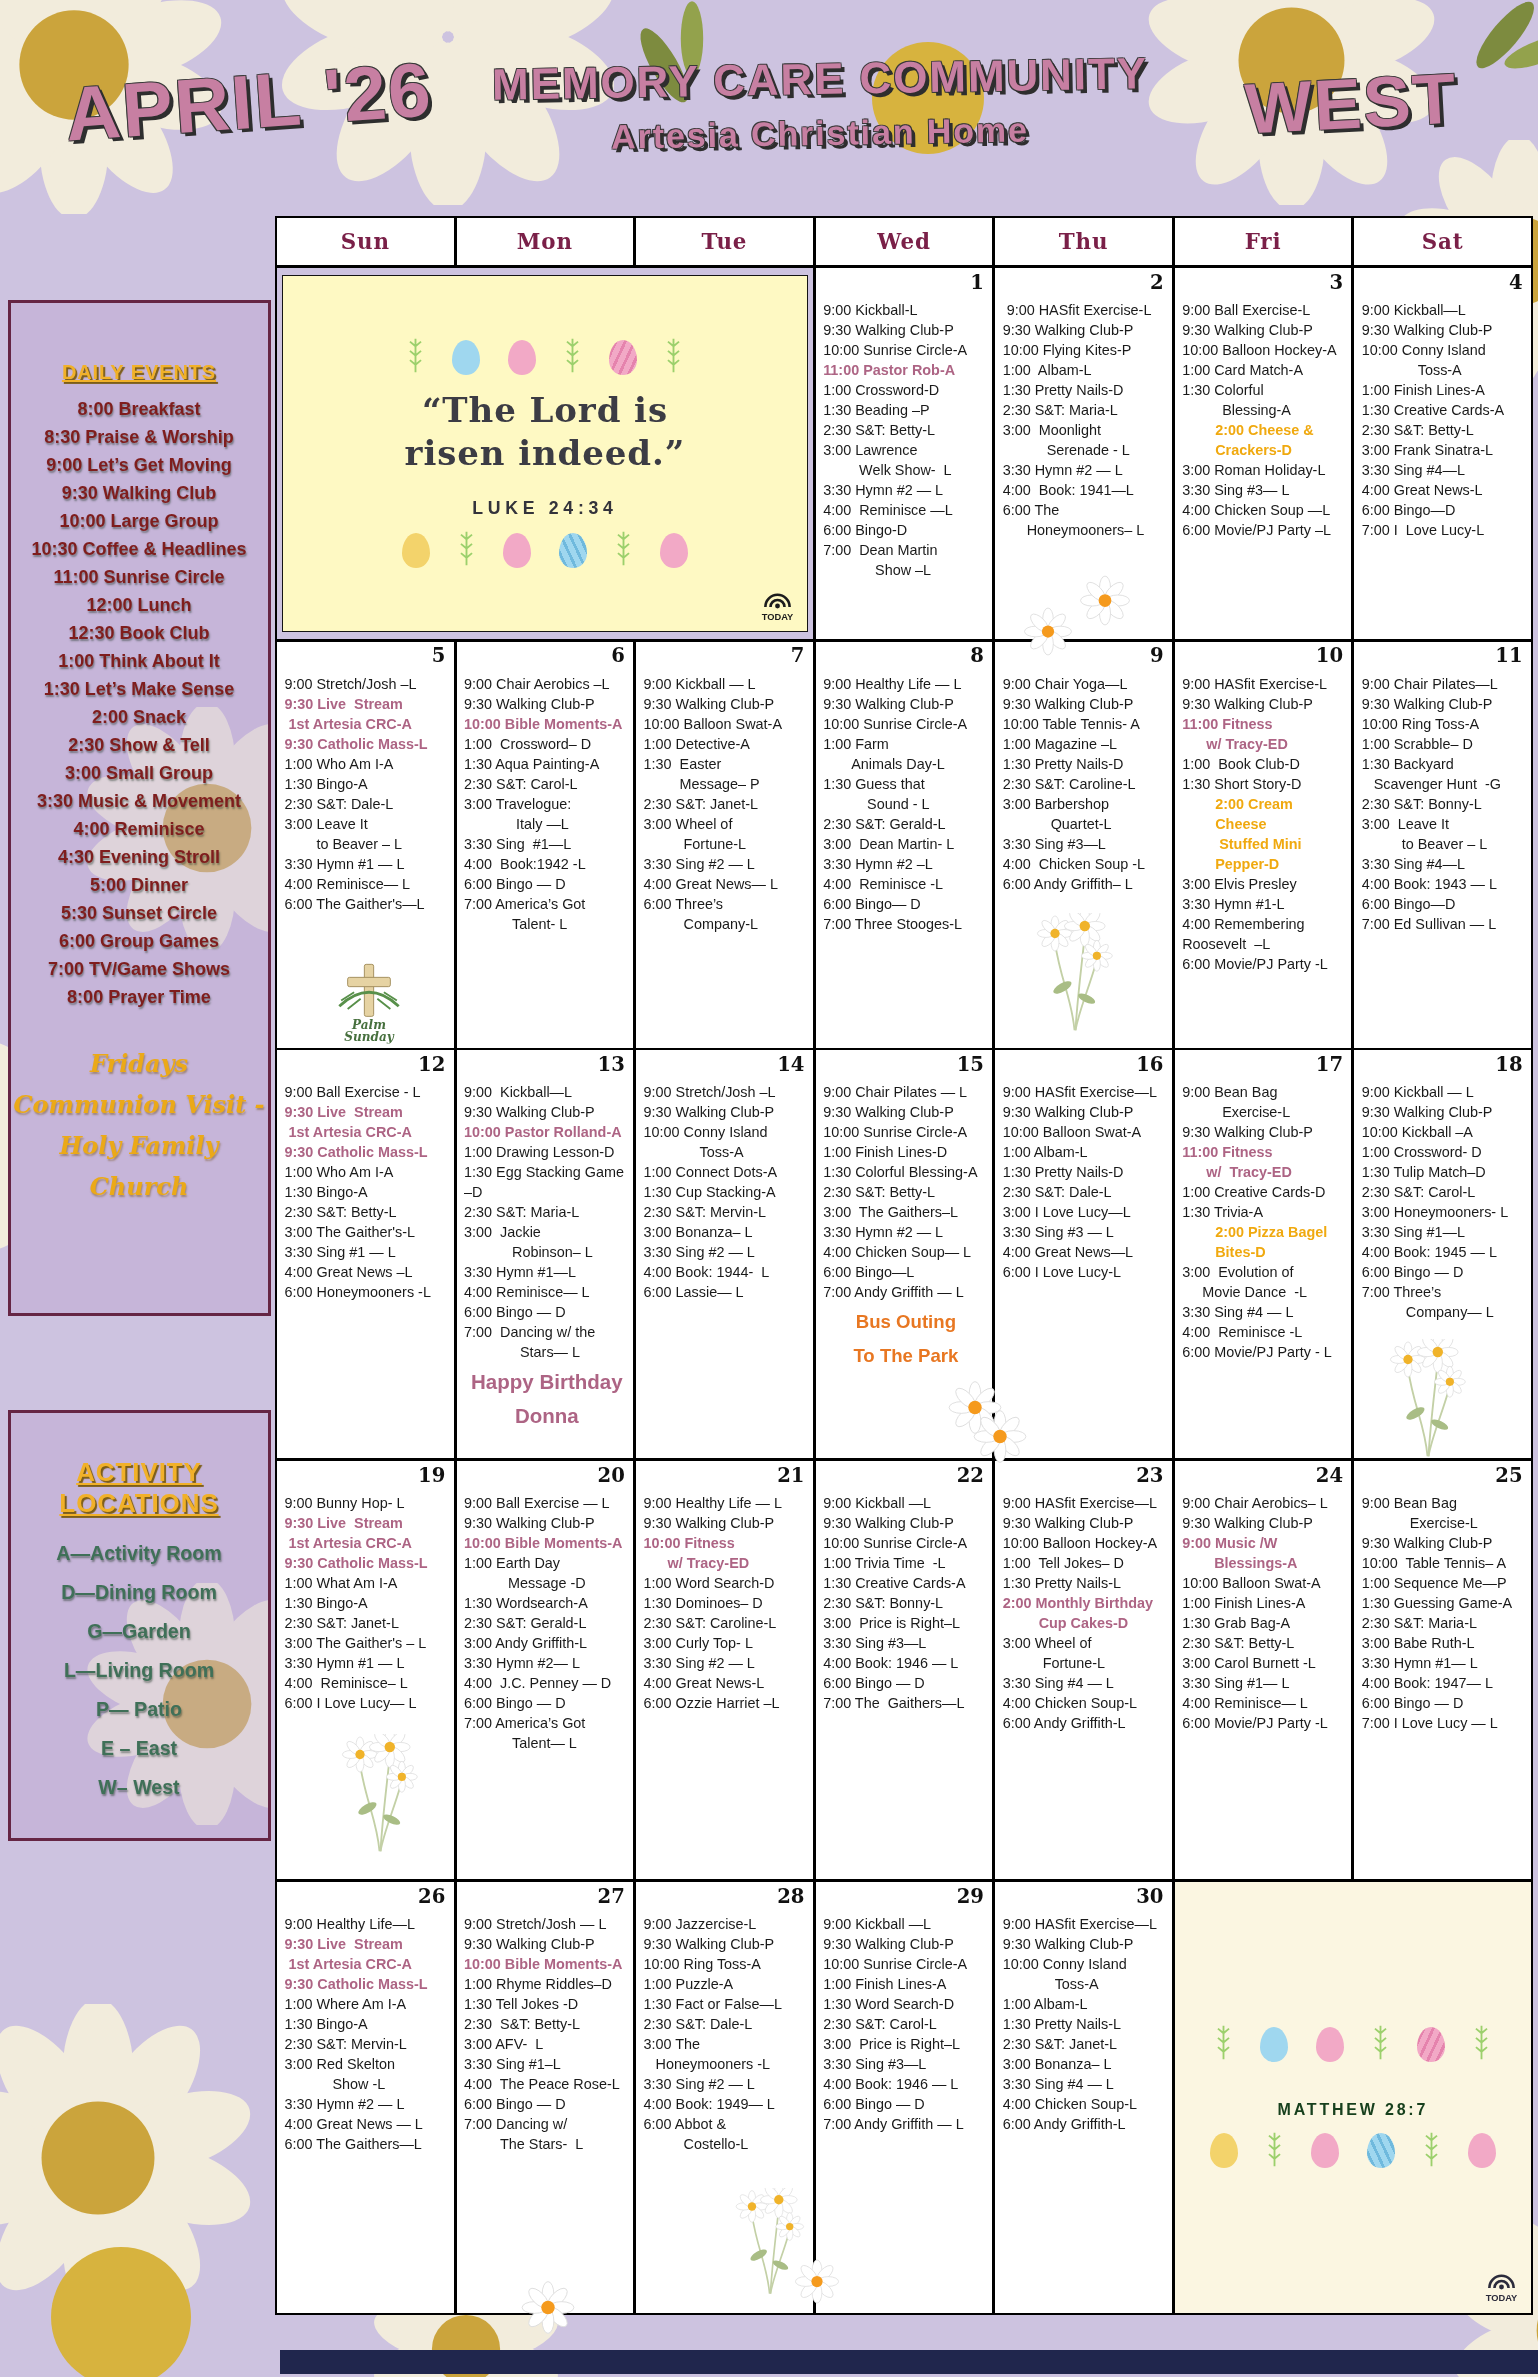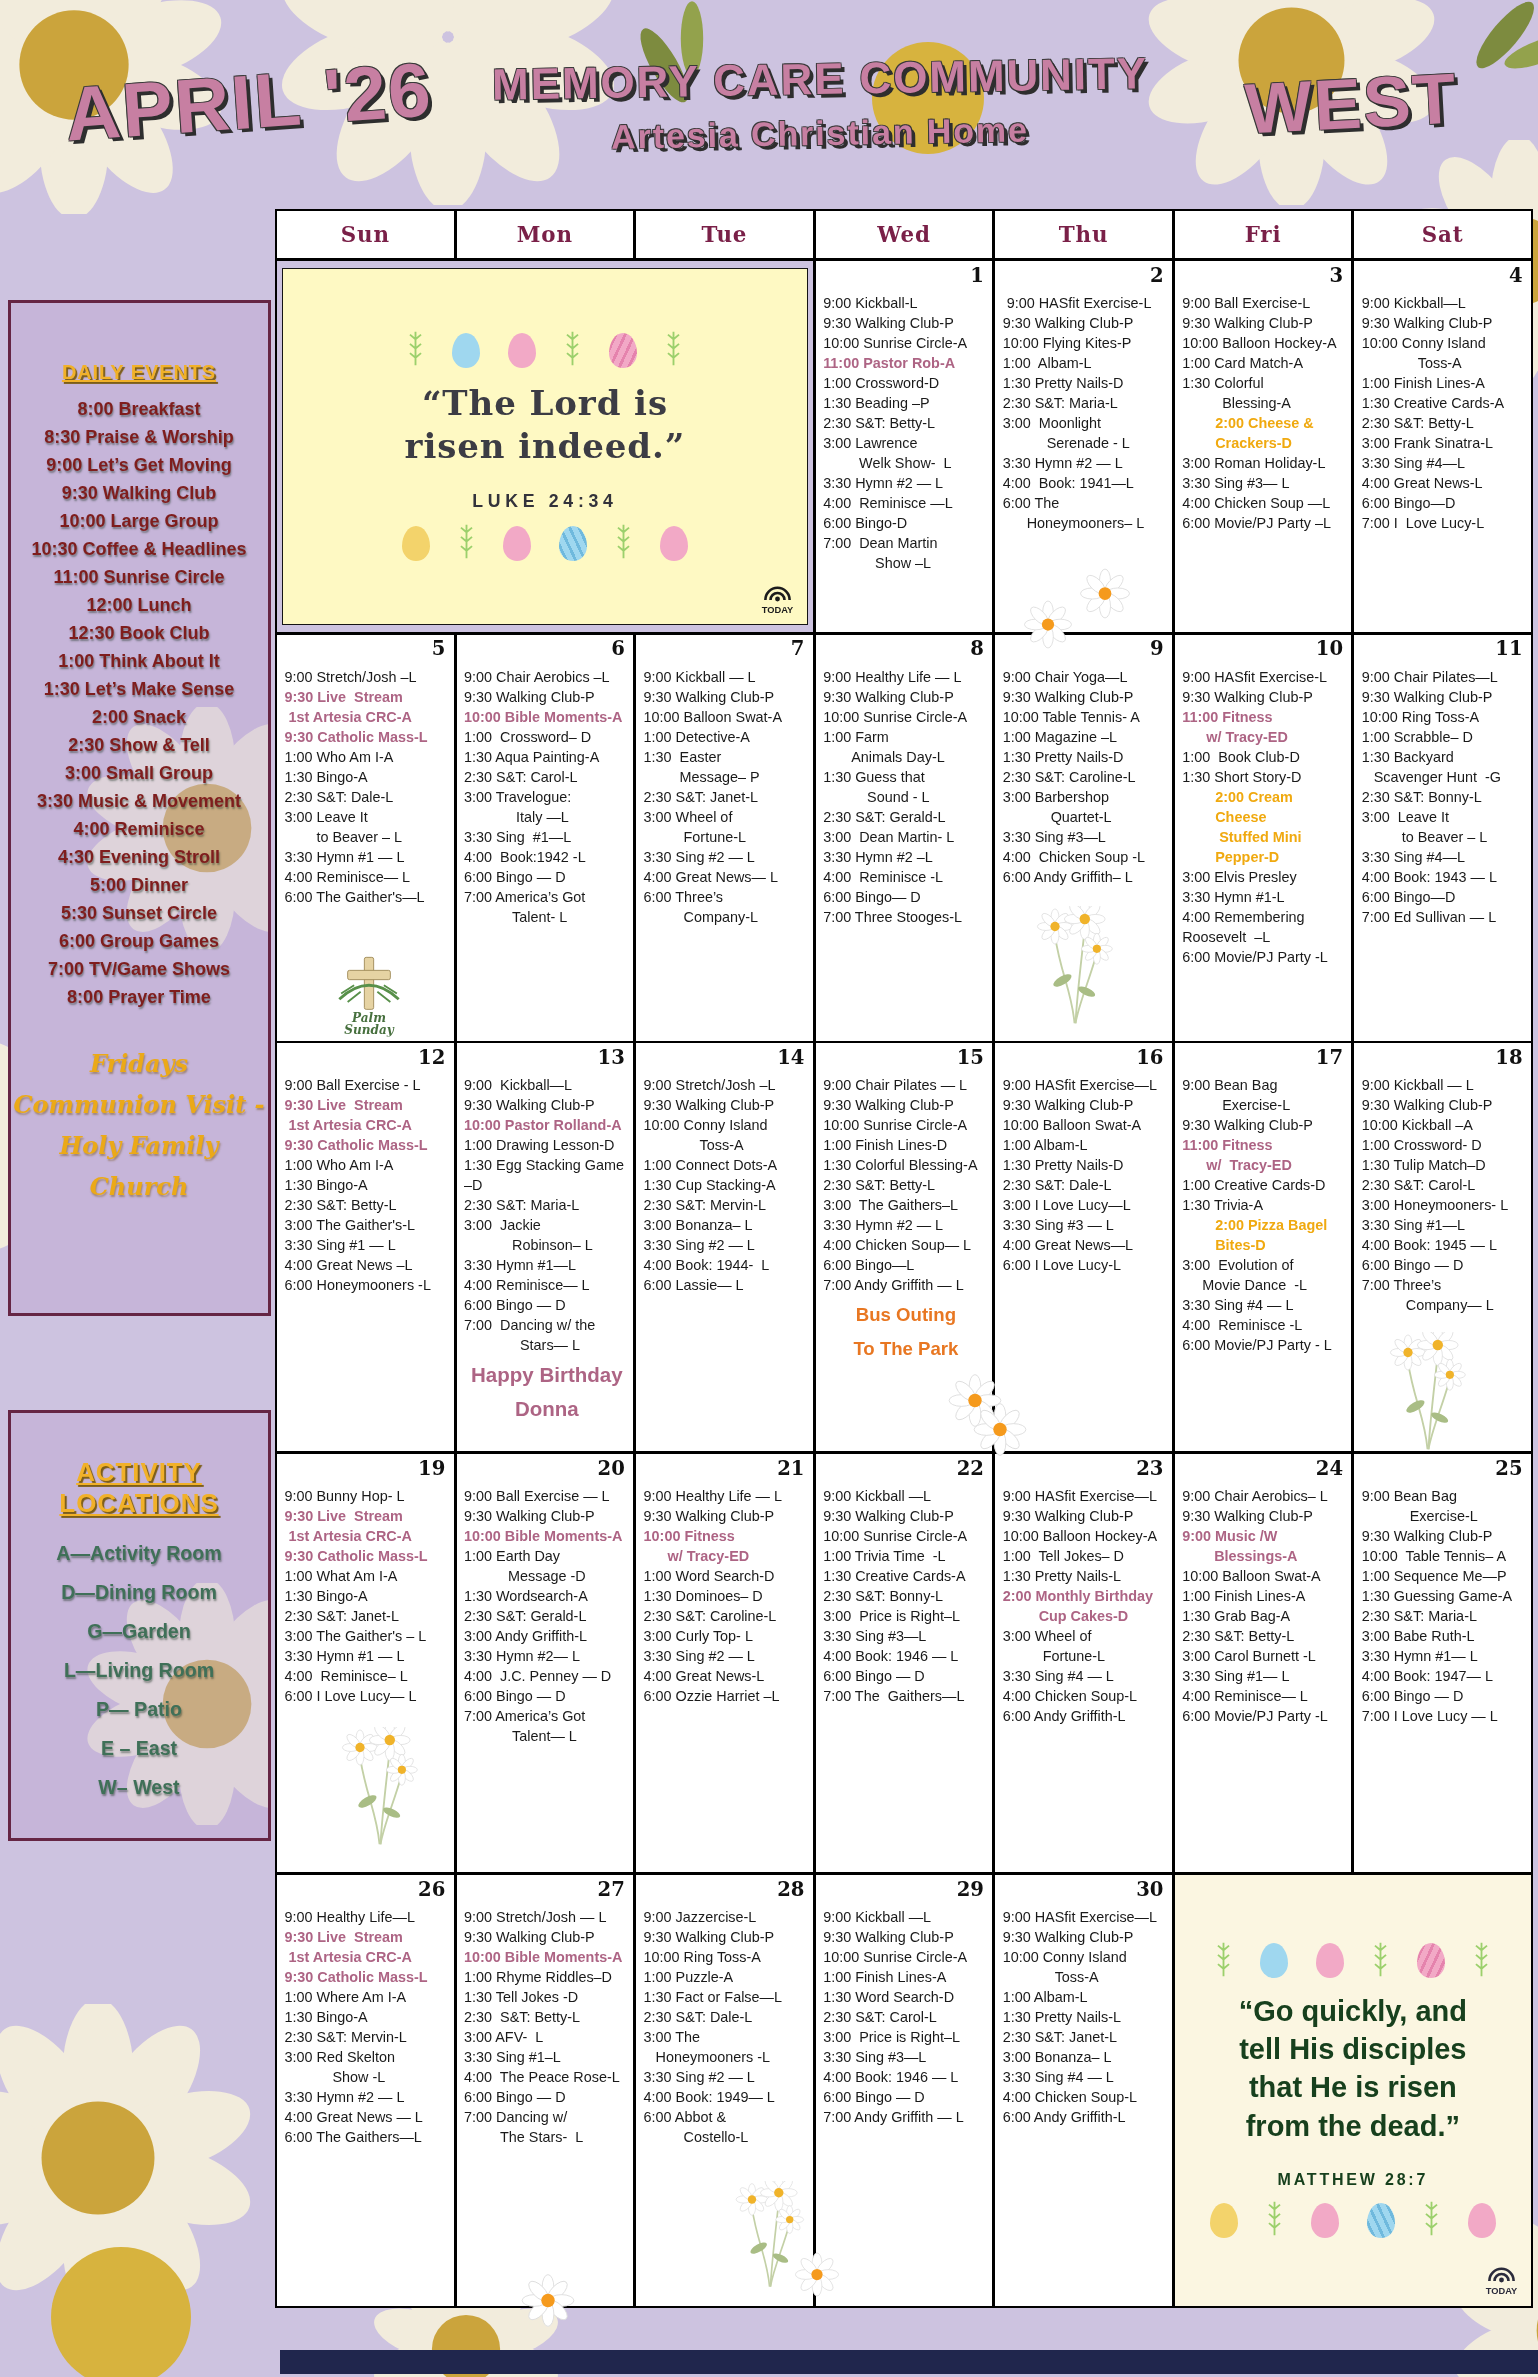--- a/index.html
+++ b/index.html
@@ -43,21 +43,21 @@
     text-shadow:0.9px 1.9px 1.9px rgba(110,75,10,.45);}
   #locations-list{margin-top:15px;}
   .locitem{
     text-align:center;color:#3f7058;font-weight:700;font-size:19.6px;line-height:39px;
     text-shadow:0.9px 1.9px 1.9px rgba(35,55,42,.5);
   }
   #loc-note{margin-top:24px;text-align:center;color:#f1b129;font-weight:800;font-size:19.6px;
     line-height:28px;text-decoration:underline;text-shadow:1.9px 1.9px 0.9px #7c5d17;}
   
   #cal{
-    position:absolute;left:275px;top:209px;width:1254px;z-index:2;
+    position:absolute;left:275px;top:216px;width:1254px;z-index:2;
     background:#000;border:2.8px solid #000;display:grid;
     grid-template-columns:repeat(7,1fr);
     grid-template-rows:47px 371px 406px 408px 418px 431px;
     gap:2.8px;
   }
   .hcell{
     background:#fff;display:flex;align-items:center;justify-content:center;
     font-family:"DejaVu Serif",serif;font-weight:bold;font-size:21.4px;color:#7a2048;letter-spacing:0.9px;
   }
   .cell{background:#fff;position:relative;}
@@ -1139,21 +1139,20 @@
         <span class="egg eg-blue"></span>
         <span class="egg eg-pink"></span>
         <span><svg width="17" height="37" viewBox="0 0 18 40">
             <path d="M9 2 V38 M9 10 L3 5 M9 10 L15 5 M9 20 L3 15 M9 20 L15 15 M9 30 L3 25 M9 30 L15 25" stroke="#9cd06c" stroke-width="2" fill="none"></path>
           </svg></span>
         <span class="egg eg-pinkstripe"></span>
         <span><svg width="17" height="37" viewBox="0 0 18 40">
             <path d="M9 2 V38 M9 10 L3 5 M9 10 L15 5 M9 20 L3 15 M9 20 L15 15 M9 30 L3 25 M9 30 L15 25" stroke="#9cd06c" stroke-width="2" fill="none"></path>
           </svg></span>
       </div>
-      <div class="q2">“Go quickly, and<br>tell His disciples<br>that He is risen<br>from the dead.”</div>
       <div class="q2ref">MATTHEW 28:7</div>
       <div class="egg-row">
         <span class="egg eg-yellow"></span>
         <span><svg width="17" height="37" viewBox="0 0 18 40">
             <path d="M9 2 V38 M9 10 L3 5 M9 10 L15 5 M9 20 L3 15 M9 20 L15 15 M9 30 L3 25 M9 30 L15 25" stroke="#9cd06c" stroke-width="2" fill="none"></path>
           </svg></span>
         <span class="egg eg-pink"></span>
         <span class="egg eg-bluestripe"></span>
         <span><svg width="17" height="37" viewBox="0 0 18 40">
             <path d="M9 2 V38 M9 10 L3 5 M9 10 L15 5 M9 20 L3 15 M9 20 L15 15 M9 30 L3 25 M9 30 L15 25" stroke="#9cd06c" stroke-width="2" fill="none"></path>

